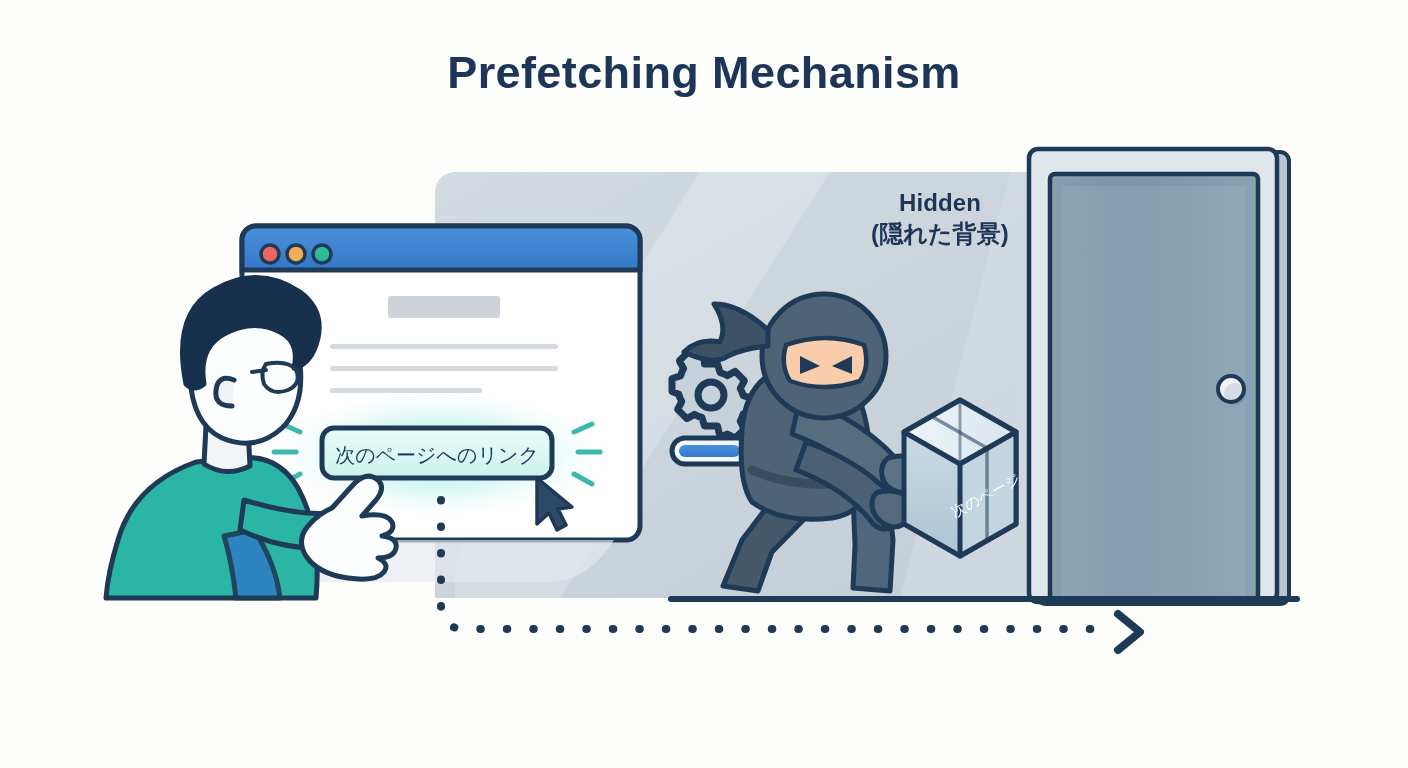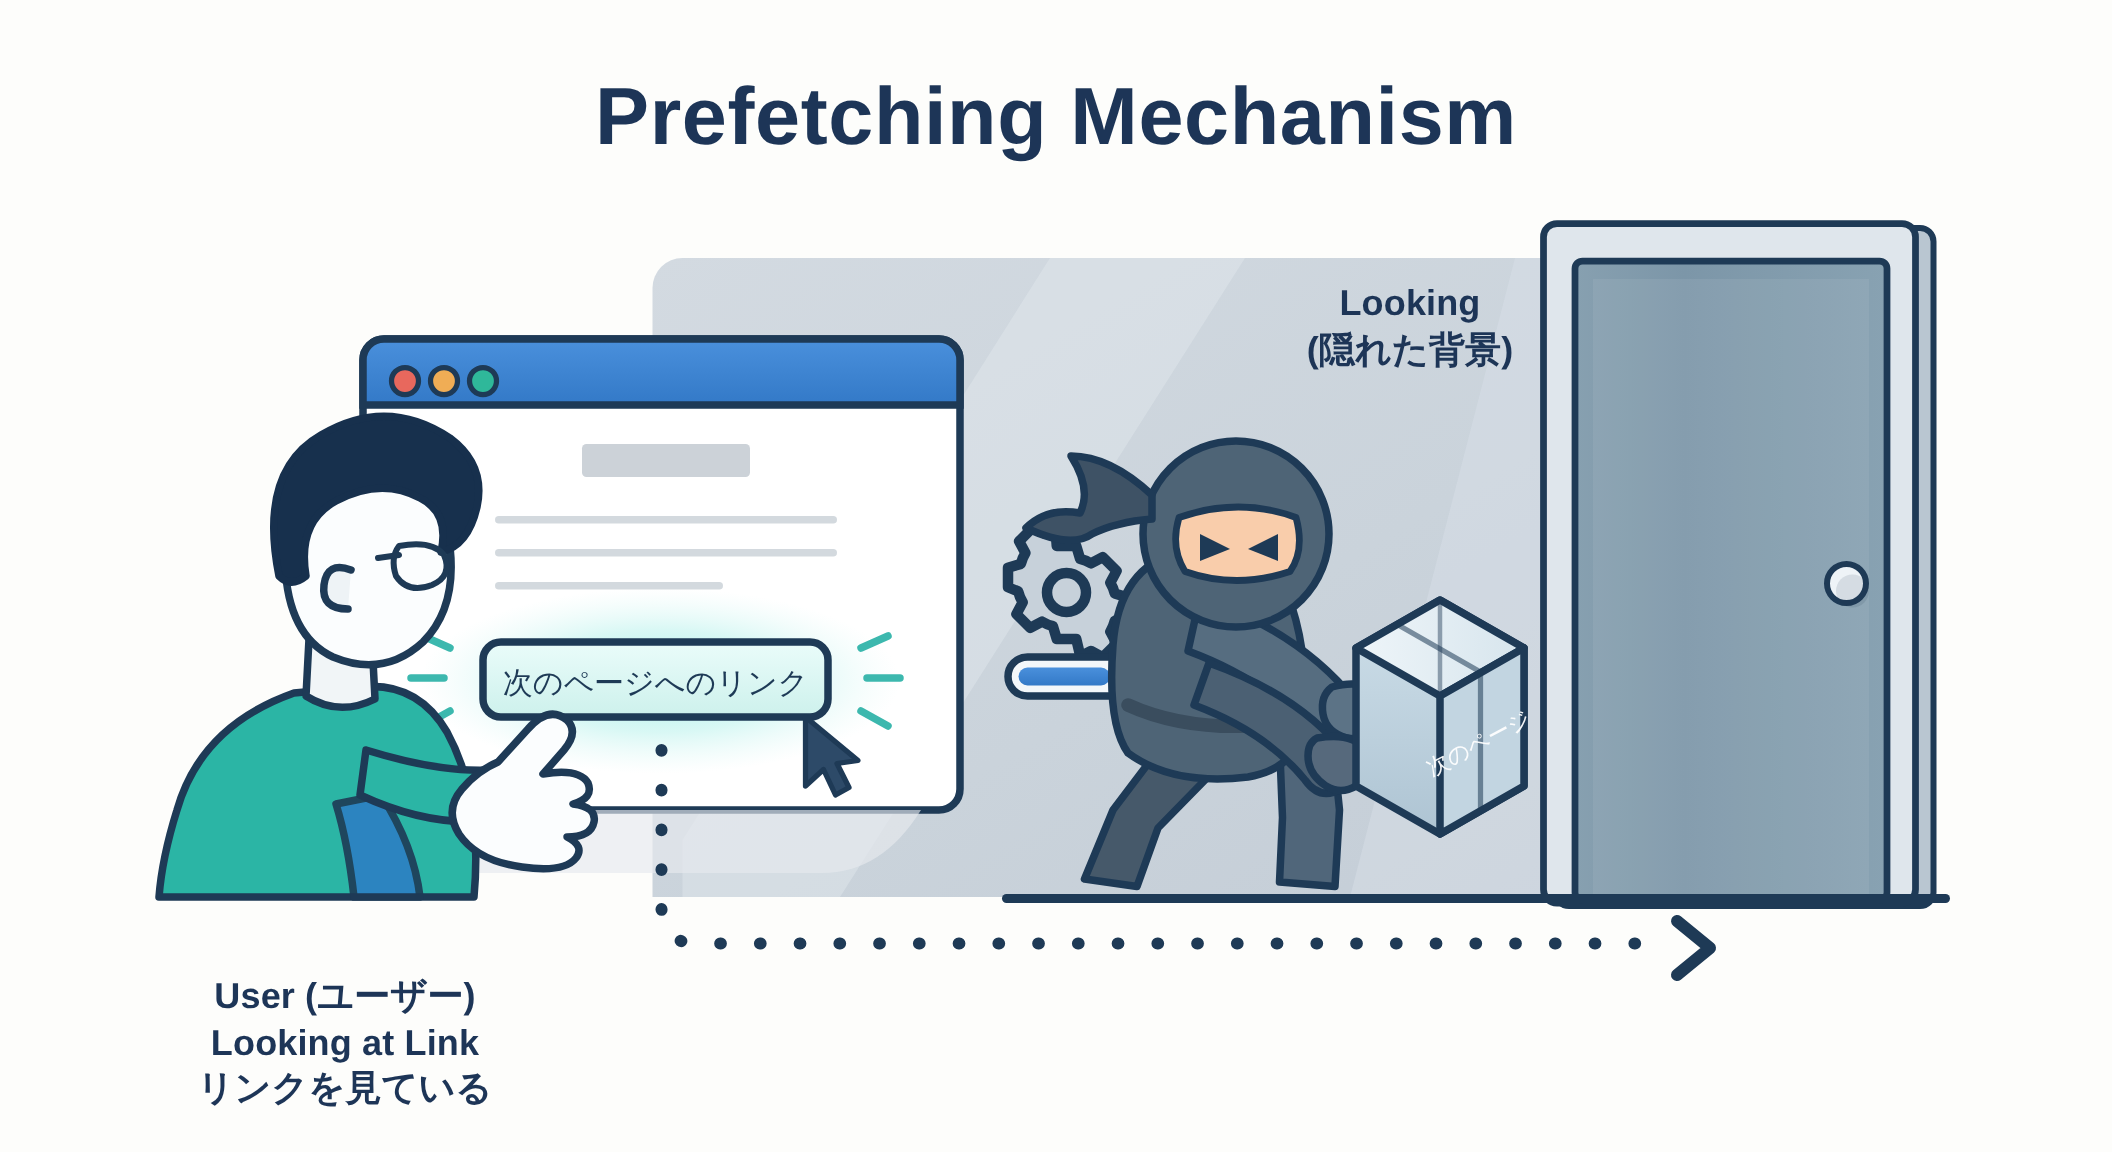--- a/index.html
+++ b/index.html
@@ -20,21 +20,21 @@
     position: absolute;
     color: #1d3557;
     font-weight: bold;
     text-align: center;
     line-height: 1.28;
     white-space: pre-line;
     letter-spacing: .1px;
   }
   #title {
     left: 0; right: 0; top: 44px;
-    font-size: 54px;
+    font-size: 45px;
     letter-spacing: .4px;
   }
   #hidden-label { left: 790px; width: 300px; top: 188px; font-size: 24px; }
   #user-label   { left: 40px;  width: 380px; top: 650px; font-size: 24px; }
   #fetch-label  { left: 655px; width: 390px; top: 655px; font-size: 24px; }
 </style>
 </head>
 <body>
 
 <div id="stage">
@@ -208,19 +208,16 @@
       </g>
     </g>
 
     <g>
       <path d="M441 500 L441 605 q0 24 24 24 L1108 629" fill="none" stroke="#1e3a56" stroke-width="8" stroke-linecap="round" stroke-dasharray="0.5 26"></path>
       <path d="M1118 614 L1140 632 L1118 650" fill="none" stroke="#1e3a56" stroke-width="8" stroke-linecap="round" stroke-linejoin="round"></path>
     </g>
   </svg>
 
   <div id="title" class="lbl">Prefetching Mechanism</div>
-  <div id="hidden-label" class="lbl">Looking
+  <div id="hidden-label" class="lbl">Hidden
 (隠れた背景)</div>
-  <div id="user-label" class="lbl">User (ユーザー)
-Looking at Link
-リンクを見ている</div>
 
 </div>
 
 </body></html>

